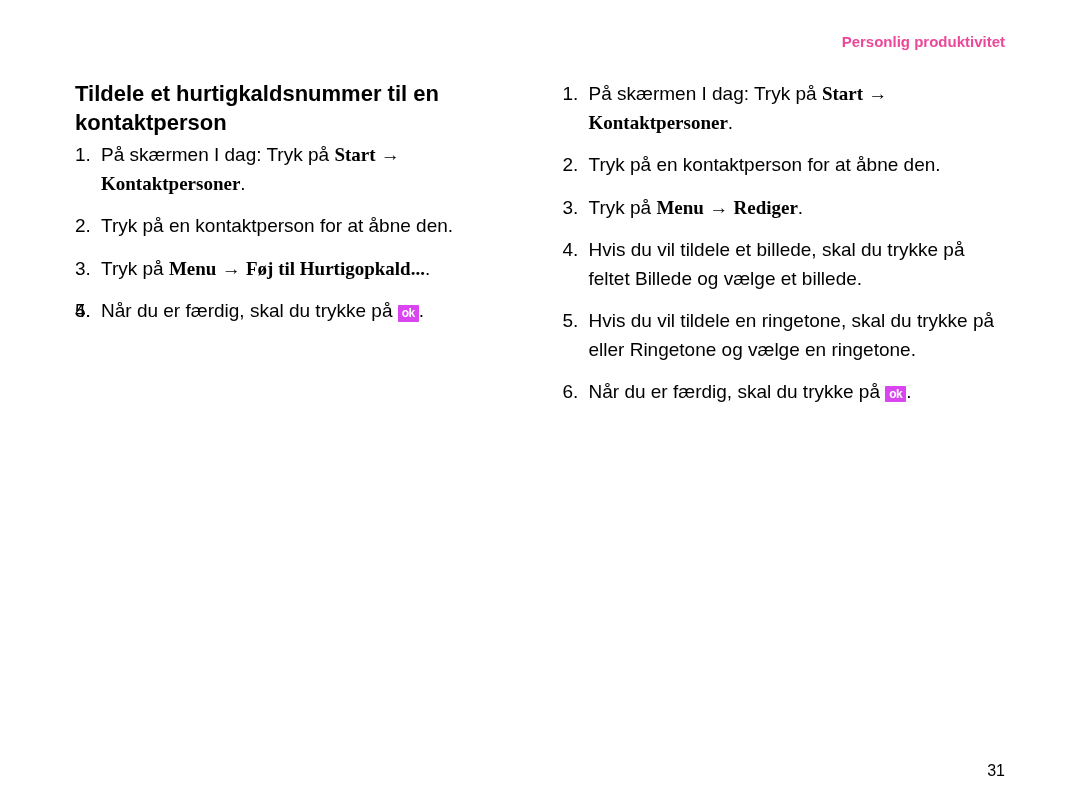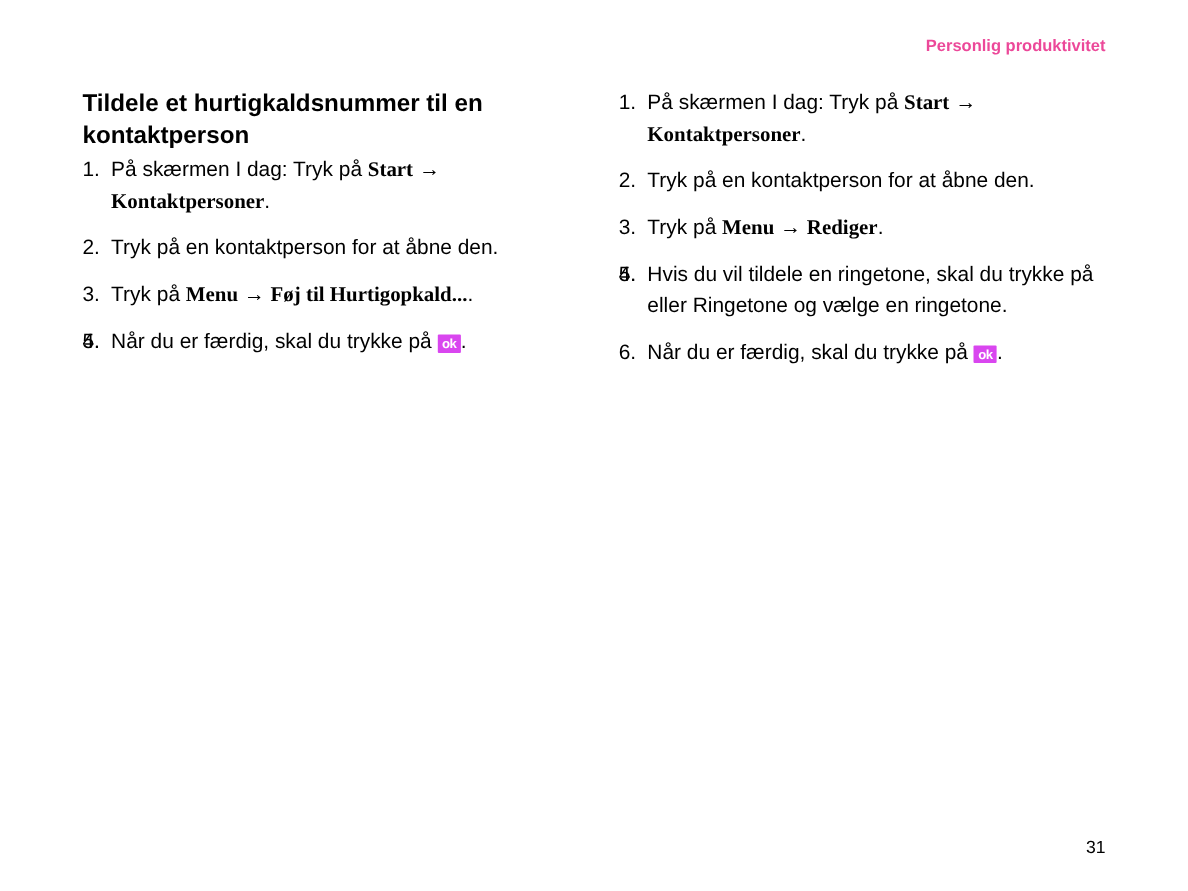--- a/index.html
+++ b/index.html
@@ -126,20 +126,21 @@
       <li class="step">
         <span class="num">2.</span>
         <span>Tryk på en kontaktperson for at åbne den.</span>
       </li>
       <li class="step">
         <span class="num">3.</span>
         <span>Tryk på </span><span class="bold">Menu</span><span class="bold arrow"> → </span><span class="bold">Rediger</span><span>.</span>
       </li>
       <li class="step">
         <span class="num">4.</span>
+        <span>Hvis du vil tildele et billede, skal du trykke på feltet Billede og vælge et billede.</span>
       </li>
       <li class="step">
         <span class="num">5.</span>
         <span>Hvis du vil tildele en ringetone, skal du trykke på eller Ringetone og vælge en ringetone.</span>
       </li>
       <li class="step">
         <span class="num">6.</span>
         <span>Når du er færdig, skal du trykke på </span><span class="ok-icon">ok</span><span>.</span>
       </li>
     </ol>

